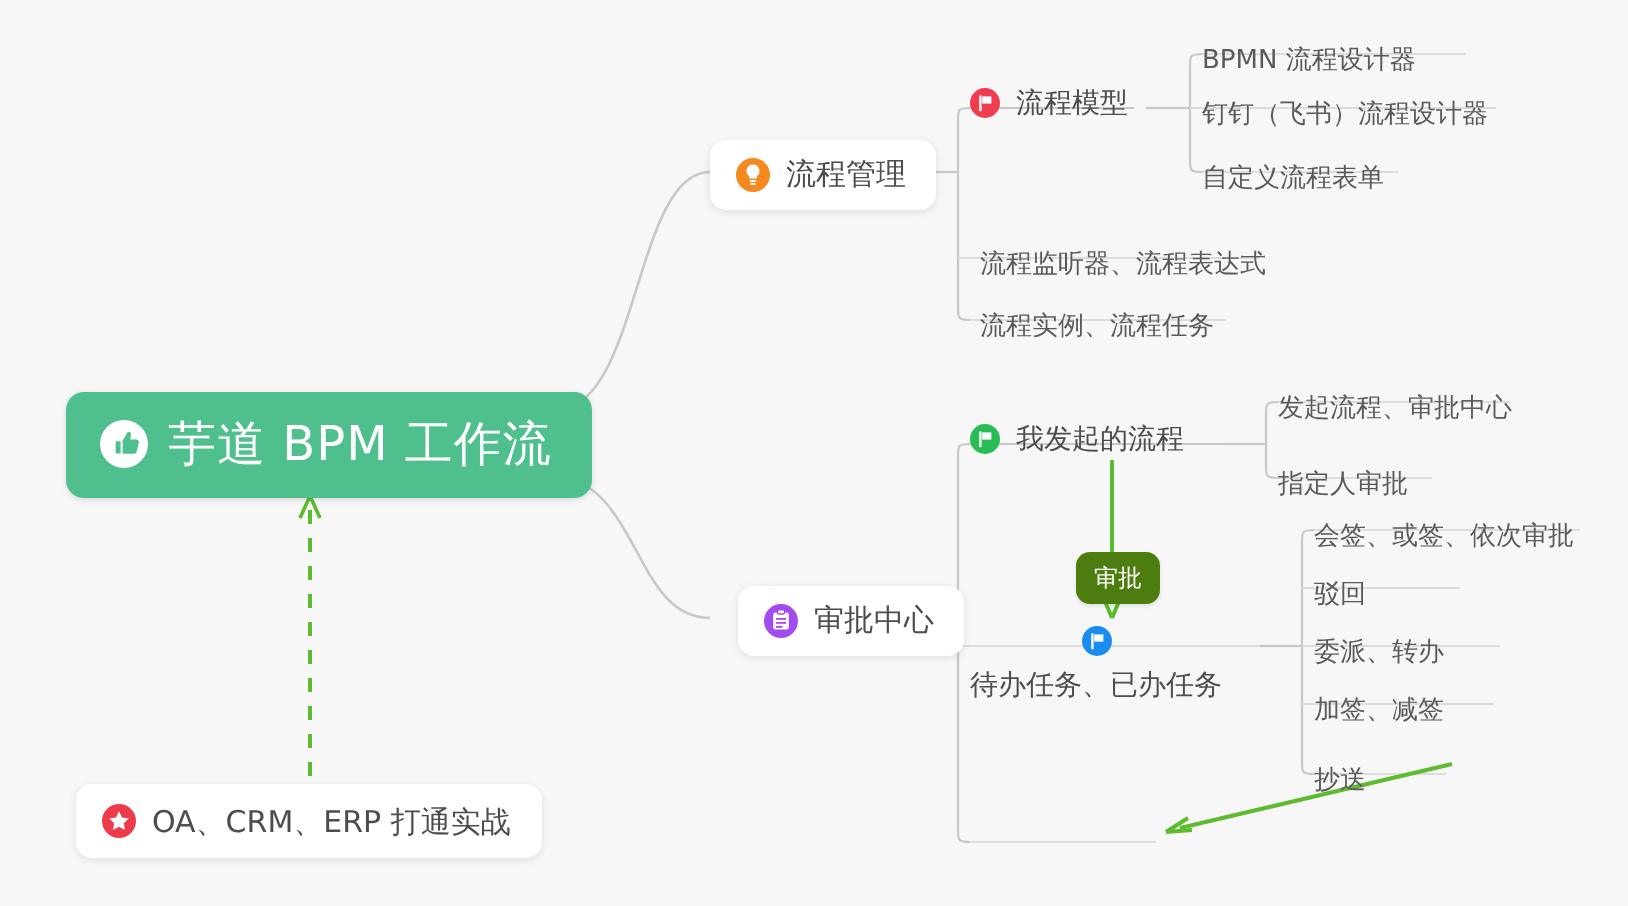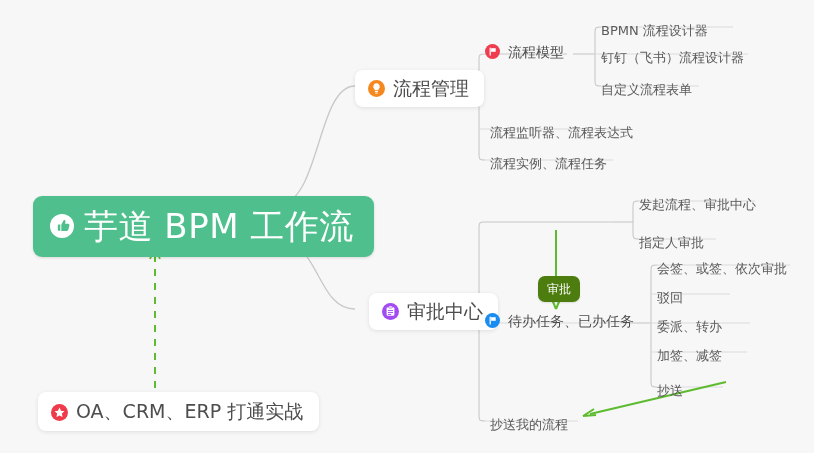--- a/index.html
+++ b/index.html
@@ -17,38 +17,38 @@
   .root-node {
     position:absolute;
     display:flex; align-items:center; gap:9px;
     background:#4fc08d;
     border-radius:9px;
     padding:13px 20px 14px 16px;
     box-shadow:0 1px 3px rgba(0,0,0,.12);
   }
   .root-label {
     color:#ffffff;
-    font-size:34px;
+    font-size:24px;
     letter-spacing:.5px;
     white-space:nowrap;
     line-height:1;
   }
 
   
   .card-node {
     position:absolute;
     display:flex; align-items:center; gap:8px;
     background:#ffffff;
     border-radius:8px;
     padding:9px 15px 9px 13px;
     box-shadow:0 1px 4px rgba(0,0,0,.10);
     white-space:nowrap;
   }
   .card-label { color:#4d4d4d; font-size:14px; line-height:1; }
-  .card-label.big { font-size:19px; }
+  .card-label.big { font-size:15px; }
 
   
   .leaf {
     position:absolute;
     display:flex; align-items:center; gap:7px;
     white-space:nowrap;
     padding-bottom:5px;
   }
   .leaf-label { color:#5a5a5a; font-size:13px; line-height:1.1;margin-top:13px; }
 
@@ -209,28 +209,38 @@
         <rect x="4.6" y="4.2" width="7.8" height="8.6" rx="1.2" fill="#ffffff"></rect>
         <rect x="6.7" y="2.9" width="3.6" height="2.1" rx=".7" fill="#ffffff" stroke="#a24bf0" stroke-width=".7"></rect>
         <rect x="6" y="7" width="5" height=".9" fill="#a24bf0"></rect>
         <rect x="6" y="9" width="5" height=".9" fill="#a24bf0"></rect>
         <rect x="6" y="11" width="3.2" height=".9" fill="#a24bf0"></rect>
       </svg>
     </span>
     <span class="card-label big">审批中心</span>
   </div>
 
+  <div class="card-node" style="left:485px; top:208px; box-shadow:none; background:transparent; padding:4px 6px 4px 0;">
+    <span class="ic">
+      <svg width="15" height="15" viewBox="0 0 15 15">
+        <circle cx="7.5" cy="7.5" r="7.5" fill="#27bd54"></circle>
+        <rect x="4.6" y="3.6" width="1.2" height="8" rx=".4" fill="#ffffff"></rect>
+        <path d="M6.1 4.2h4.6v3.6H6.1z" fill="#ffffff"></path>
+      </svg>
+    </span>
+    <span class="card-label">我发起的流程</span>
+  </div>
   <div class="leaf" style="left:639px; top:185px;">
     <span class="leaf-label">发起流程、审批中心</span>
   </div>
   <div class="leaf" style="left:639px; top:223px;">
     <span class="leaf-label">指定人审批</span>
   </div>
 
-  <div class="card-node" style="left:485px; top:309px; box-shadow:none; background:transparent; padding:4px 6px 4px 0;">
+  <div class="card-node" style="left:485px; top:309px; box-shadow:none; background:transparent; padding:4px 6px 4px 0;flex-direction:column;">
     <span class="ic">
       <svg width="15" height="15" viewBox="0 0 15 15">
         <circle cx="7.5" cy="7.5" r="7.5" fill="#1a8cf0"></circle>
         <rect x="4.6" y="3.6" width="1.2" height="8" rx=".4" fill="#ffffff"></rect>
         <path d="M6.1 4.2h4.6v3.6H6.1z" fill="#ffffff"></path>
       </svg>
     </span>
     <span class="card-label">待办任务、已办任务</span>
   </div>
 
@@ -243,23 +253,20 @@
   <div class="leaf" style="left:657px; top:307px;justify-content:flex-end;">
     <span class="leaf-label">委派、转办</span>
   </div>
   <div class="leaf" style="left:657px; top:336px;">
     <span class="leaf-label">加签、减签</span>
   </div>
   <div class="leaf" style="left:657px; top:371px;">
     <span class="leaf-label">抄送</span>
   </div>
 
-  <div class="leaf" style="left:490px; top:405px;">
-    <span class="leaf-label">抄送我的流程</span>
-  </div>
 
   <div class="tag-approve" style="left:538px; top:252px;">审批</div>
 
   <div class="card-node" style="left:38px; top:392px; padding:10px 16px 10px 13px;align-items:flex-end;">
     <span class="ic">
       <svg width="17" height="17" viewBox="0 0 17 17">
         <circle cx="8.5" cy="8.5" r="8.5" fill="#ee3b4b"></circle>
         <path d="M8.5 3.6l1.5 3.1 3.4.5-2.5 2.4.6 3.4-3-1.6-3 1.6.6-3.4L3.6 7.2l3.4-.5z" fill="#ffffff"></path>
       </svg>
     </span>

